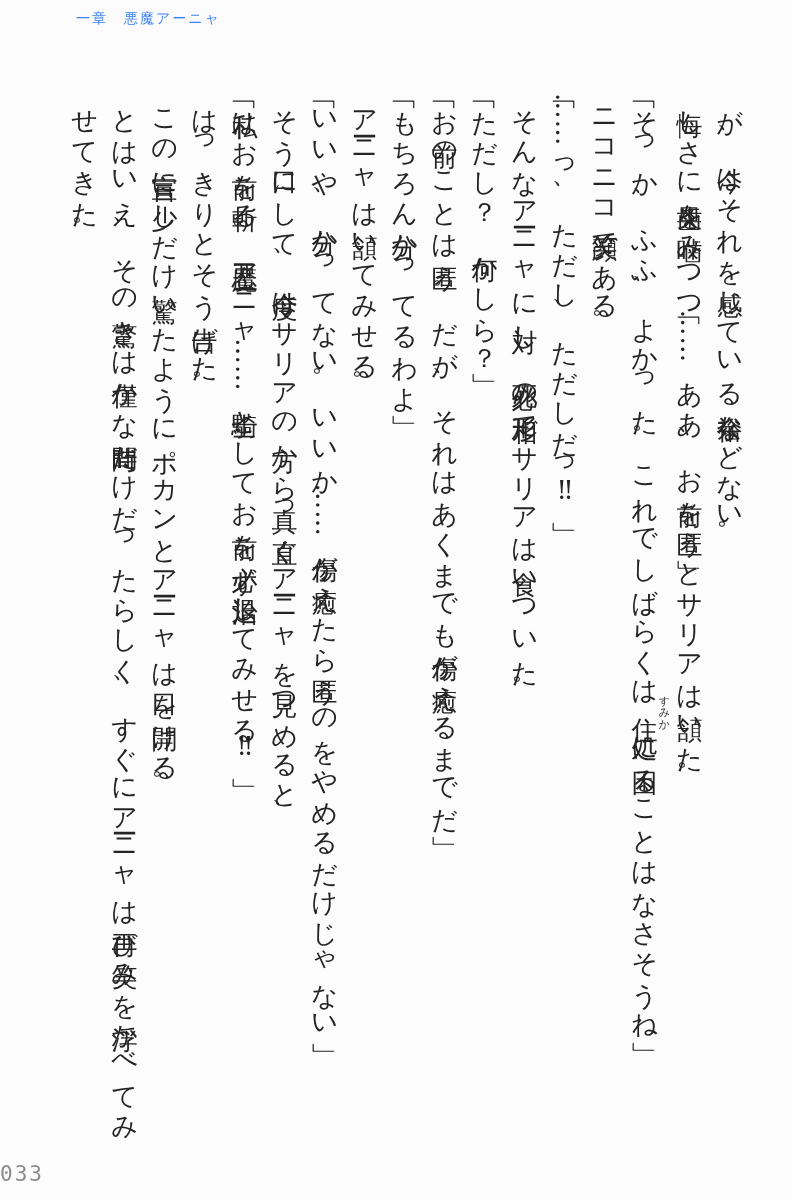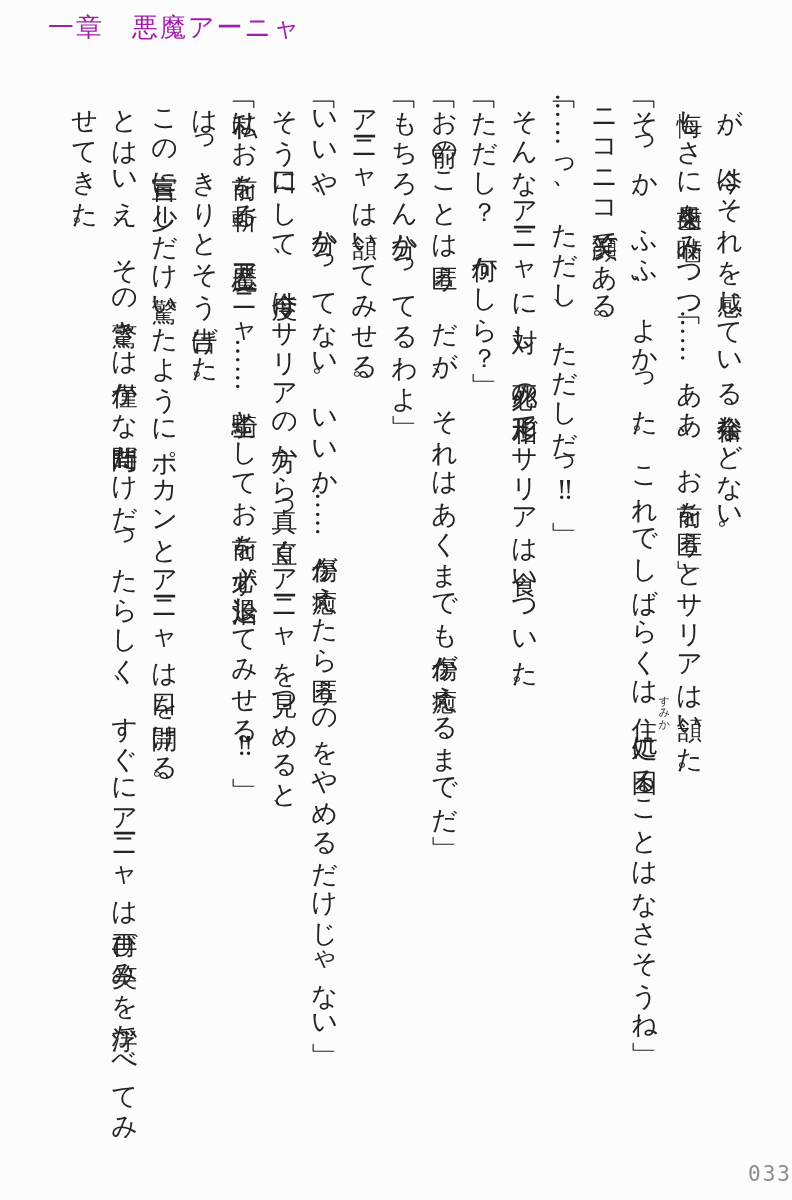--- a/index.html
+++ b/index.html
@@ -10,25 +10,25 @@
     position: relative;
     width: 792px;
     height: 1200px;
     background: #fcfcfc;
     font-family: "DejaVu Serif", "Liberation Serif", serif;
     color: #222222;
     overflow: hidden;
   }
   .chapter-header {
     position: absolute;
-    left: 48px;
+    left: 76px;
     top: 10px;
-    font-size: 26px;
+    font-size: 14px;
     letter-spacing: 2px;
-    color: #a21caf;
+    color: #3b82f6;
     white-space: pre;
   }
   .body-text {
     position: absolute;
     top: 92px;
     right: 42px;
     height: 1048px;
     writing-mode: vertical-rl;
     text-orientation: mixed;
     font-size: 26px;
@@ -47,21 +47,21 @@
   rt {
     font-size: 11px;
     letter-spacing: 0;
     color: #333333;
   }
   .page-number {
     position: absolute;
     left: 0;
     right: 0;
     bottom: 14px;
-    text-align: right;
+    text-align: left;
     font-family: "DejaVu Sans Mono", "Liberation Mono", monospace;
     font-size: 21px;
     letter-spacing: 2px;
     color: #8c8c8c;
   }
 </style>
 </head>
 <body>
 
 <div class="page">

